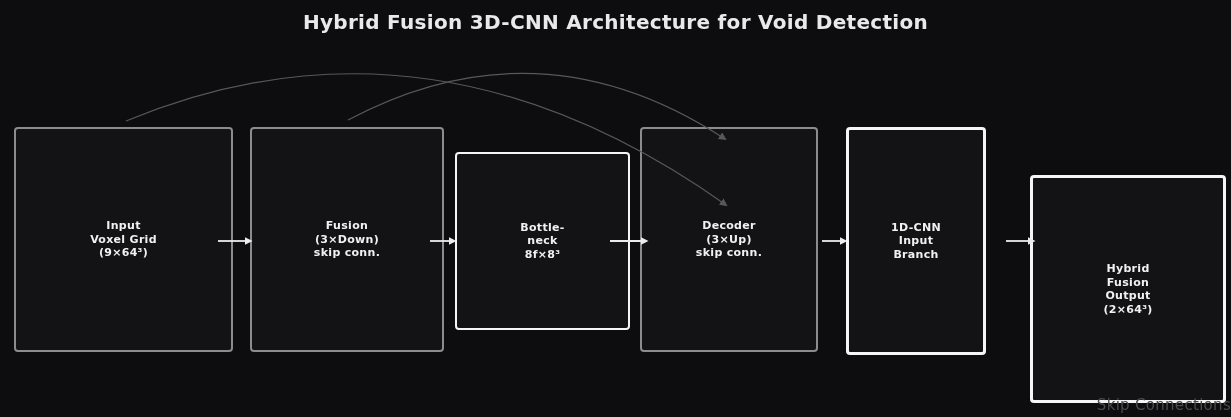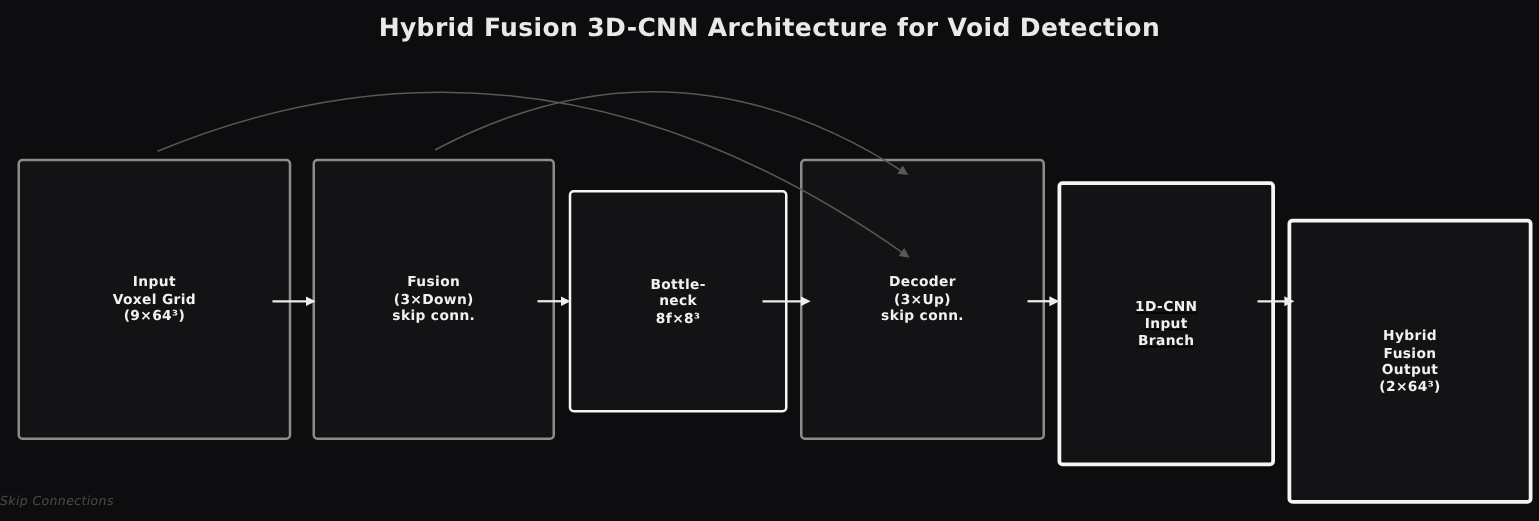--- a/index.html
+++ b/index.html
@@ -66,24 +66,23 @@
     position: absolute;
     top: 0;
     left: 0;
     pointer-events: none;
   }
   .fig-caption {
     position: absolute;
     top: 396px;
     left: 0;
     width: 100%;
-    text-align: left;
+    text-align: right;
     color: #4b4b4b;
-    font-size: 10px;
-    font-style: italic;
+    font-size: 15px;
     letter-spacing: 0.3px;
   }
 </style>
 </head>
 <body>
 
 <div id="figure">
 
   <div class="fig-title">Hybrid Fusion 3D-CNN Architecture for Void Detection</div>
 
@@ -104,29 +103,29 @@
   </div>
 
   <div class="node white" style="left:455px; top:152px; width:175px; height:178px;">
     <div class="node-label">
       <div>Bottle-</div>
       <div>neck</div>
       <div>8f×8³</div>
     </div>
   </div>
 
-  <div class="node gray" style="left:640px; top:127px; width:196px; height:225px;">
+  <div class="node gray" style="left:640px; top:127px; width:178px; height:225px;">
     <div class="node-label">
       <div>Decoder</div>
       <div>(3×Up)</div>
       <div>skip conn.</div>
     </div>
   </div>
 
-  <div class="node white-thick" style="left:846px; top:145px; width:174px; height:228px;text-decoration:underline;">
+  <div class="node white-thick" style="left:846px; top:127px; width:140px; height:228px;">
     <div class="node-label">
       <div>1D-CNN</div>
       <div>Input</div>
       <div>Branch</div>
     </div>
   </div>
 
   <div class="node white-thick" style="left:1030px; top:127px; width:196px; height:228px;margin-top:48px;">
     <div class="node-label">
       <div>Hybrid</div>

